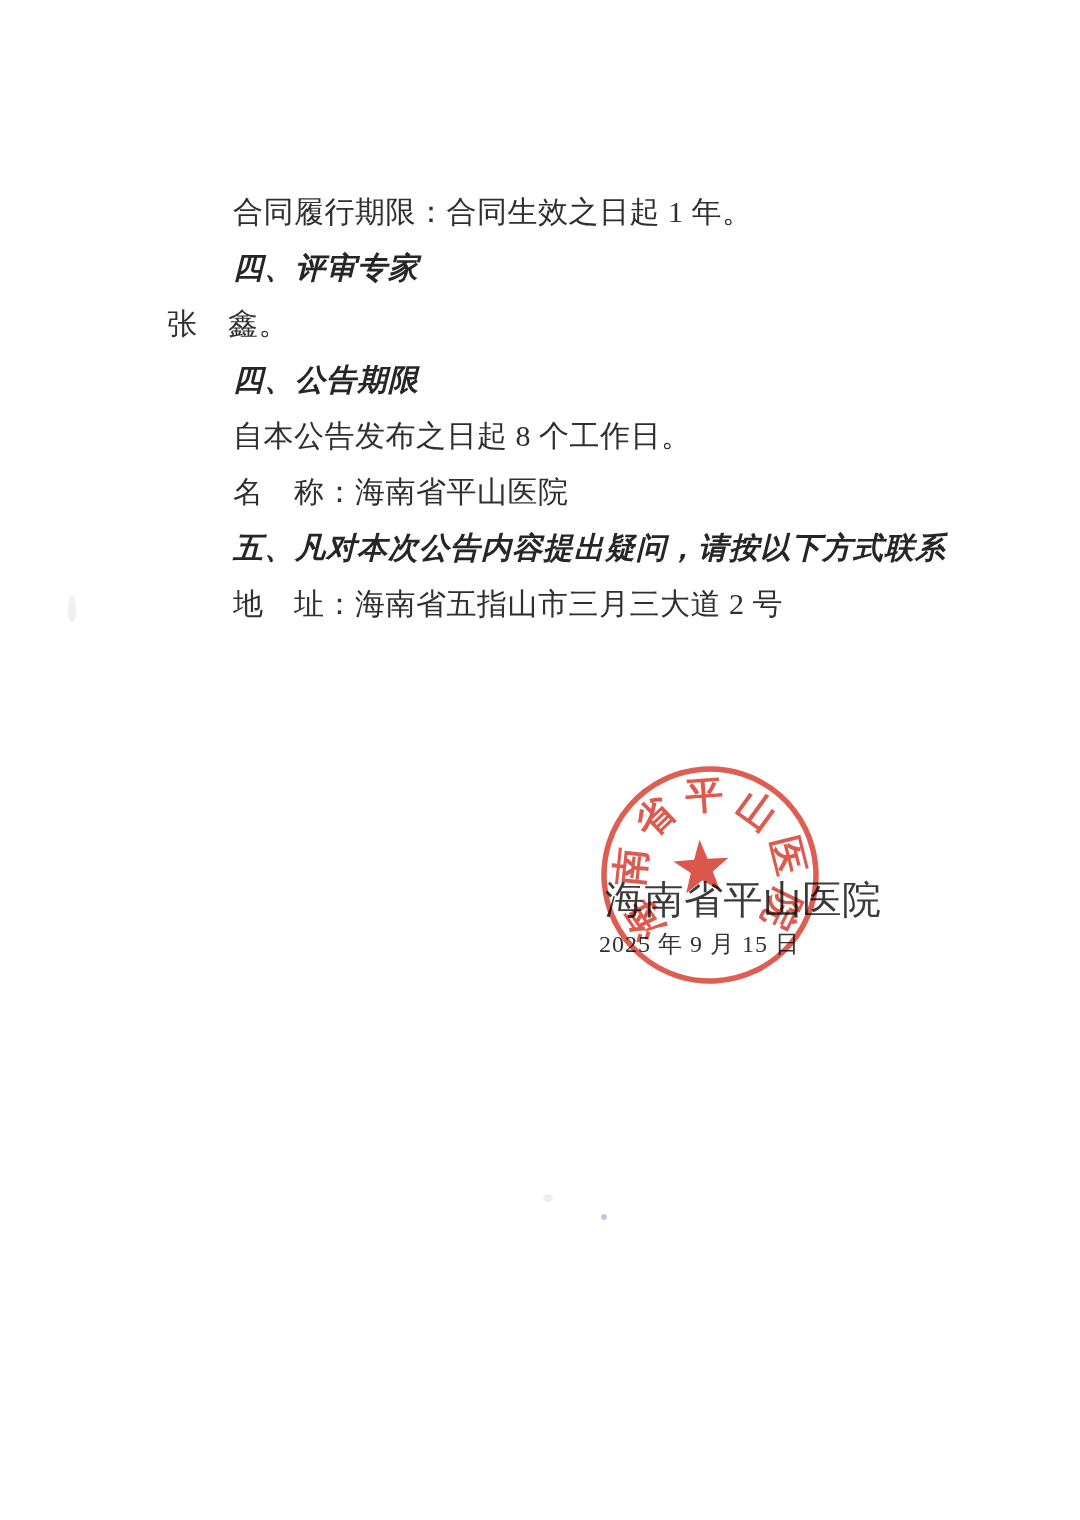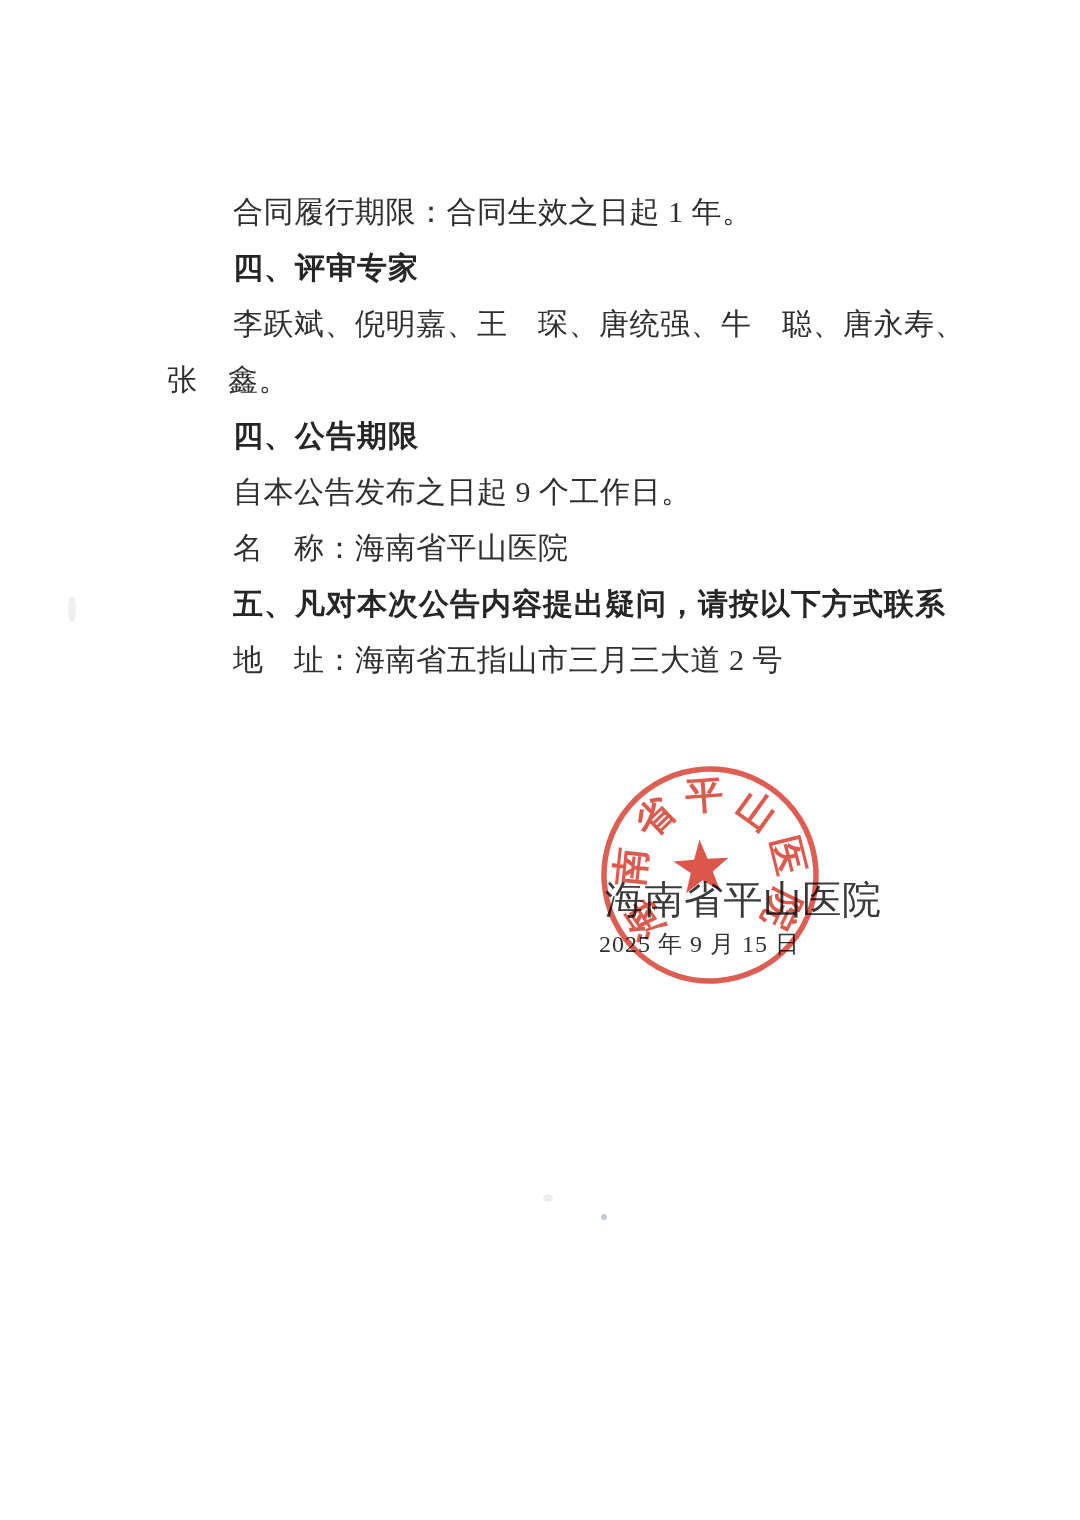--- a/index.html
+++ b/index.html
@@ -29,20 +29,21 @@
     white-space: pre;
     letter-spacing: 0.5px;
   }
   .indent {
     padding-left: 66px;
   }
   .heading {
     font-weight: 700;
     letter-spacing: 1px;
     color: #262626;
+    font-style: italic;
   }
   .sig-name {
     position: absolute;
     left: 605px;
     top: 873px;
     font-size: 39px;
     letter-spacing: 0.5px;
     white-space: pre;
     color: #3a3a3a;
   }
@@ -77,24 +78,23 @@
   .speck-3 { left: 543px; top: 1194px; width: 10px; height: 8px;  background: rgba(200,200,200,0.30); }
 </style>
 </head>
 <body>
 
 <div class="page">
 
   <div class="doc-body">
     <div class="line indent">合同履行期限：合同生效之日起 1 年。</div>
     <div class="line indent heading">四、评审专家</div>
-    <div class="line indent">李跃斌、倪明嘉、王　琛、唐统强、牛　聪、唐永寿、</div>
     <div class="line">张　鑫。</div>
     <div class="line indent heading">四、公告期限</div>
-    <div class="line indent">自本公告发布之日起 9 个工作日。</div>
+    <div class="line indent">自本公告发布之日起 8 个工作日。</div>
     <div class="line indent">名　称：海南省平山医院</div>
     <div class="line indent heading">五、凡对本次公告内容提出疑问，请按以下方式联系</div>
     <div class="line indent">地　址：海南省五指山市三月三大道 2 号</div>
   </div>
 
   <div class="sig-name">海南省平山医院</div>
   <div class="sig-date">2025 年 9 月 15 日</div>
 
   <svg class="seal" viewBox="0 0 260 260" xmlns="http://www.w3.org/2000/svg">
     <g id="seal-group" transform="rotate(-4,130,130)">

